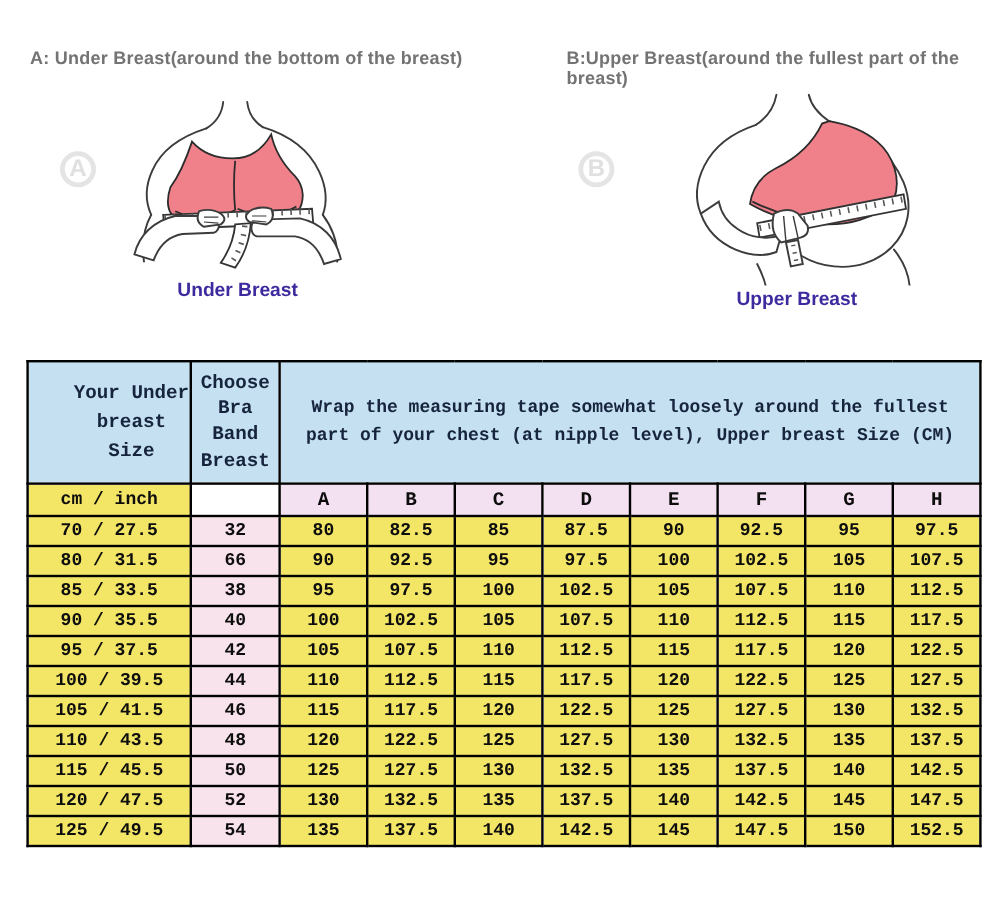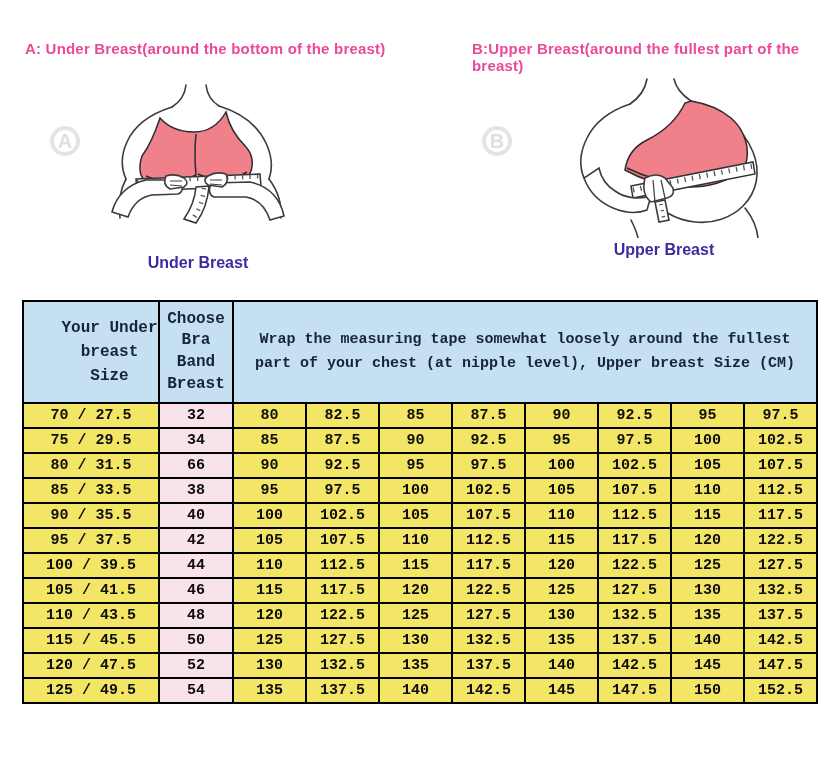--- a/index.html
+++ b/index.html
@@ -1,38 +1,38 @@
 <!DOCTYPE html>
 <html><head>
 <meta charset="utf-8">
 <style>
   * { margin:0; padding:0; box-sizing:border-box; }
   html,body { width:838px; height:763px; background:#ffffff; overflow:hidden;
               font-family:"Liberation Sans", sans-serif; }
   #stage { position:relative; width:838px; height:763px; background:#fff; }
 
   .section-heading { position:absolute; top:40px; font-size:15px; font-weight:bold;
-                     color:#ec4899; letter-spacing:.2px; }
+                     color:#737373; letter-spacing:.2px; }
   #heading-a { left:25px; }
   #heading-b { left:472px; }
 
   .watermark { position:absolute; width:30px; height:30px; border-radius:50%;
                border:4px solid #e4e4e4; color:#e0e0e0; font-size:20px; font-weight:bold;
                display:flex; align-items:center; justify-content:center; }
   #wm-a { left:50px; top:126px; }
   #wm-b { left:482px; top:126px; }
 
   .figure { position:absolute; }
   #figure-a { left:108px; top:84px; width:180px; height:148px; }
   #figure-b { left:535px; top:78px; width:258px; height:160px; }
   .figure svg { width:100%; height:100%; }
 
   .figure-caption { position:absolute; font-size:16px; font-weight:600; color:#3d2a9e;
                     text-align:center; }
-  #caption-a { left:108px; top:234px; width:180px;margin-top:20px; }
+  #caption-a { left:108px; top:234px; width:180px; }
   #caption-b { left:535px; top:241px; width:258px; }
 
   
   #size-table { position:absolute; left:22px; top:300px; border-collapse:collapse;
                 table-layout:fixed; width:795px;
                 font-family:"Liberation Mono", monospace; font-weight:bold; color:#0d0d0d; }
   #size-table td, #size-table th { border:2px solid #000; text-align:center;
                 vertical-align:middle; overflow:hidden; }
   tr.header-row { height:102px; }
   tr.subheader-row { height:27px; }
@@ -156,46 +156,47 @@
       <tr class="header-row">
         <th class="cell-blue hdr-col1">Your Under
 breast Size</th>
         <th class="cell-blue hdr-col2">Choose
 Bra
 Band
 Breast</th>
         <th class="cell-blue hdr-col3" colspan="8">Wrap the measuring tape somewhat loosely around the fullest
 part of your chest (at nipple level), Upper breast Size (CM)</th>
       </tr>
+      <tr class="subheader-row">
+        <td class="cell-yellow c-size">cm / inch</td>
+        <td class="cell-white c-band"></td>
+
+      <th class="cell-pinkhdr c-cup">A</th>
+          <th class="cell-pinkhdr c-cup">B</th>
+          <th class="cell-pinkhdr c-cup">C</th>
+          <th class="cell-pinkhdr c-cup">D</th>
+          <th class="cell-pinkhdr c-cup">E</th>
+          <th class="cell-pinkhdr c-cup">F</th>
+          <th class="cell-pinkhdr c-cup">G</th>
+          <th class="cell-pinkhdr c-cup">H</th>
+        </tr>
 
     <tr class="data-row">
           <td class="cell-yellow c-size">70 / 27.5</td>
           <td class="cell-pinkband c-band">32</td>
           <td class="cell-yellow c-val">80</td>
           <td class="cell-yellow c-val">82.5</td>
           <td class="cell-yellow c-val">85</td>
           <td class="cell-yellow c-val">87.5</td>
           <td class="cell-yellow c-val">90</td>
           <td class="cell-yellow c-val">92.5</td>
           <td class="cell-yellow c-val">95</td>
           <td class="cell-yellow c-val">97.5</td>
         </tr>
         <tr class="data-row">
-          <td class="cell-yellow c-size">75 / 29.5</td>
-          <td class="cell-pinkband c-band">34</td>
-          <td class="cell-yellow c-val">85</td>
-          <td class="cell-yellow c-val">87.5</td>
-          <td class="cell-yellow c-val">90</td>
-          <td class="cell-yellow c-val">92.5</td>
-          <td class="cell-yellow c-val">95</td>
-          <td class="cell-yellow c-val">97.5</td>
-          <td class="cell-yellow c-val">100</td>
-          <td class="cell-yellow c-val">102.5</td>
-        </tr>
-        <tr class="data-row">
           <td class="cell-yellow c-size">80 / 31.5</td>
           <td class="cell-pinkband c-band">66</td>
           <td class="cell-yellow c-val">90</td>
           <td class="cell-yellow c-val">92.5</td>
           <td class="cell-yellow c-val">95</td>
           <td class="cell-yellow c-val">97.5</td>
           <td class="cell-yellow c-val">100</td>
           <td class="cell-yellow c-val">102.5</td>
           <td class="cell-yellow c-val">105</td>
           <td class="cell-yellow c-val">107.5</td>

